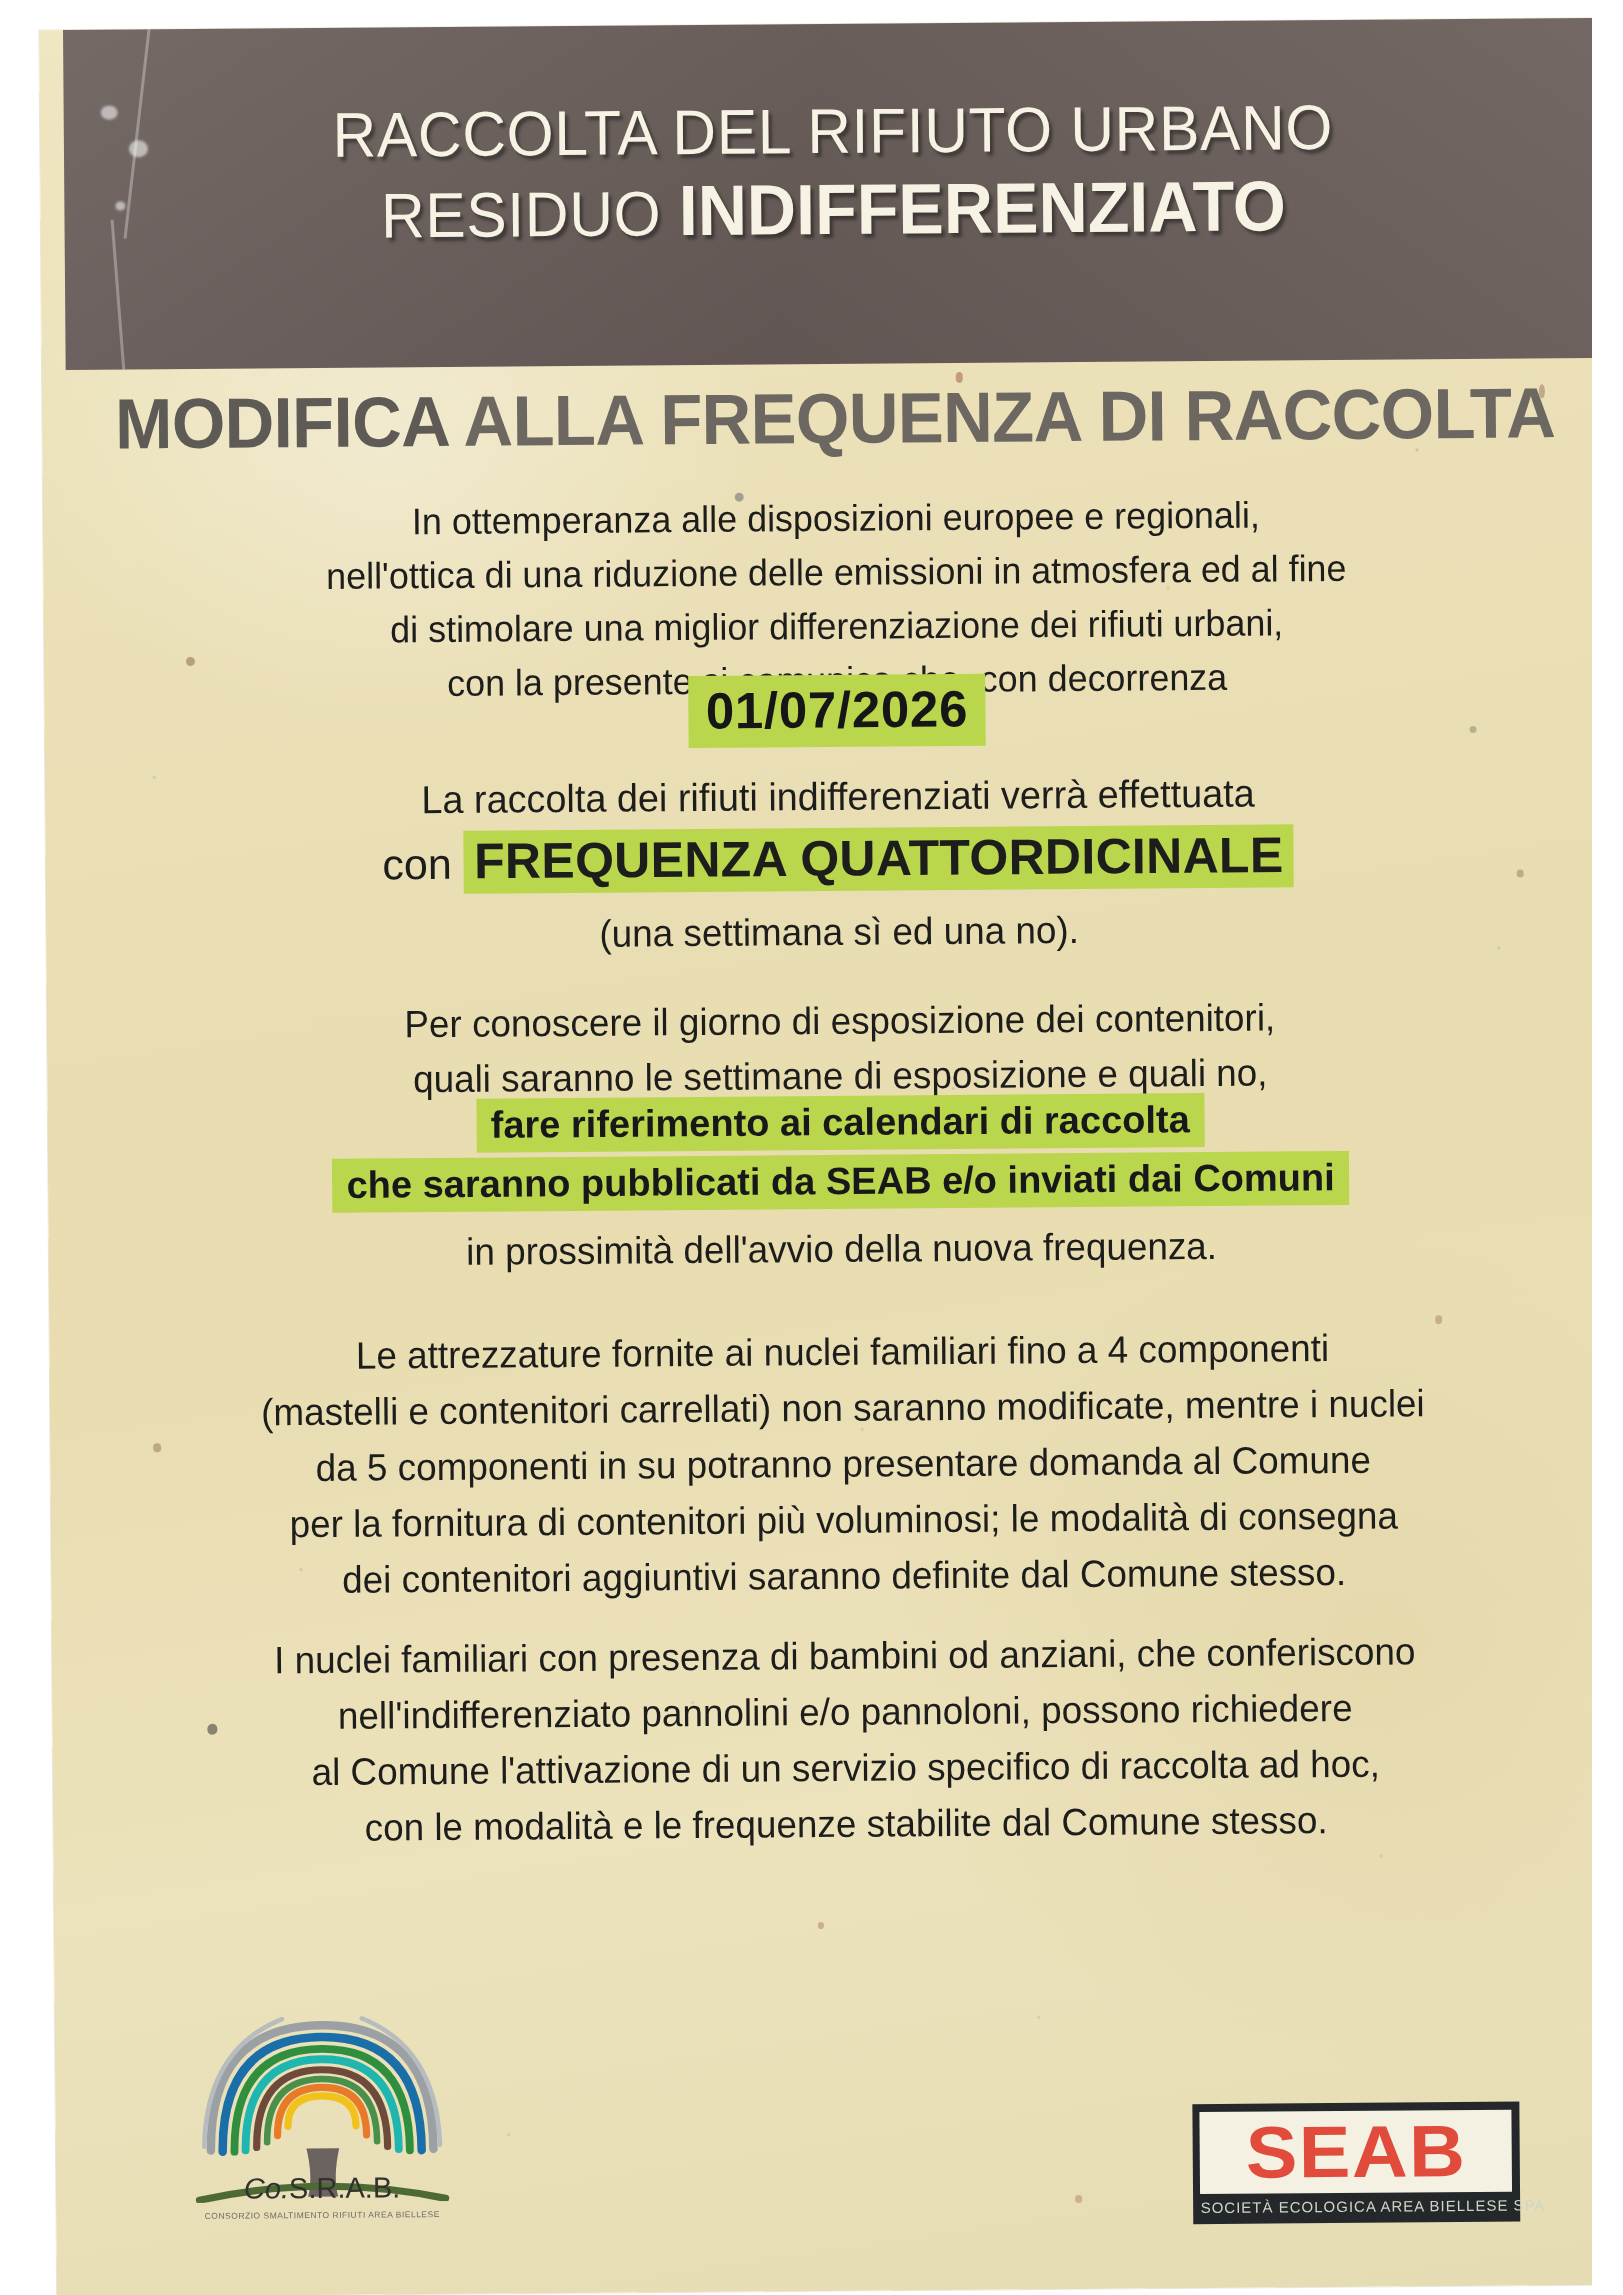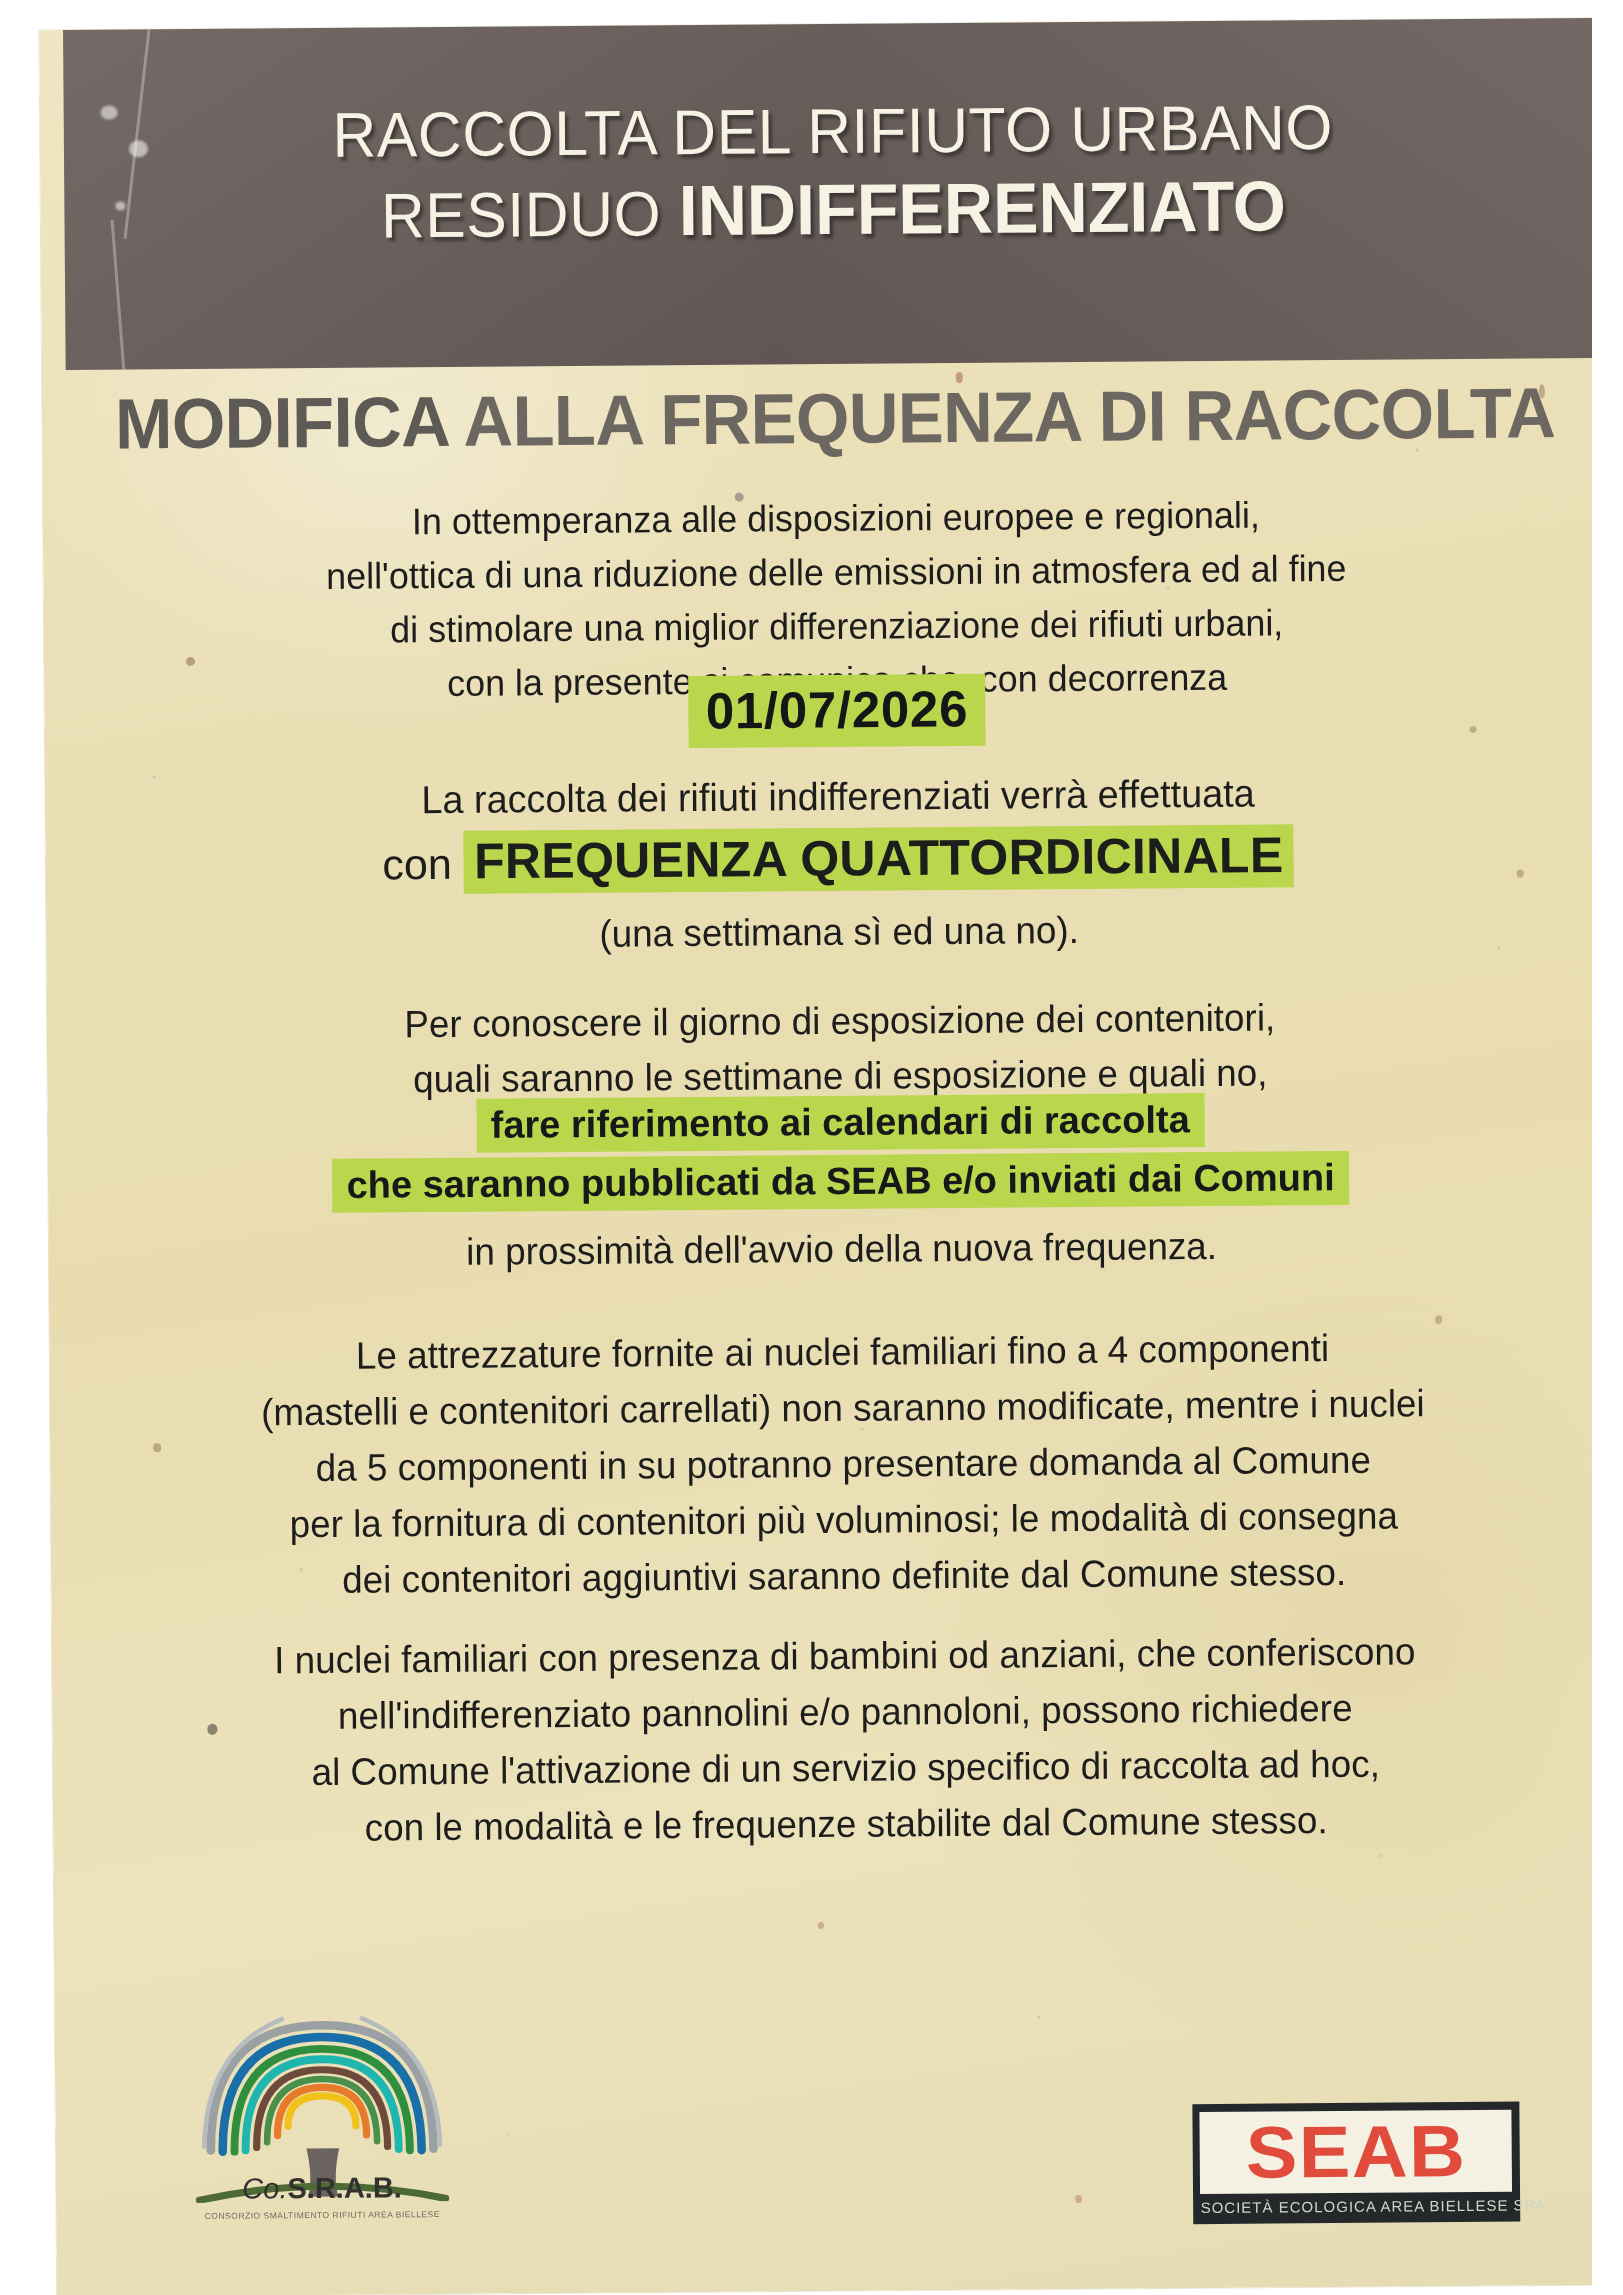--- a/index.html
+++ b/index.html
@@ -218,21 +218,21 @@
     position: absolute;
     left: 0; right: 0;
     bottom: 63px;
     text-align: center;
     font-size: 29px;
     color: #33312f;
     letter-spacing: 0px;
     white-space: nowrap;
   }
   #cosrab-name .thin { font-weight: 400; font-style: italic; }
-  #cosrab-name .bold { font-weight: 700; }
+  #cosrab-name .bold { font-weight: 400; }
   #cosrab-sub {
     position: absolute;
     left: 0; right: 0;
     bottom: 48px;
     text-align: center;
     font-size: 8.5px;
     color: #6f6a62;
     letter-spacing: 0.5px;
     white-space: nowrap;
   }

